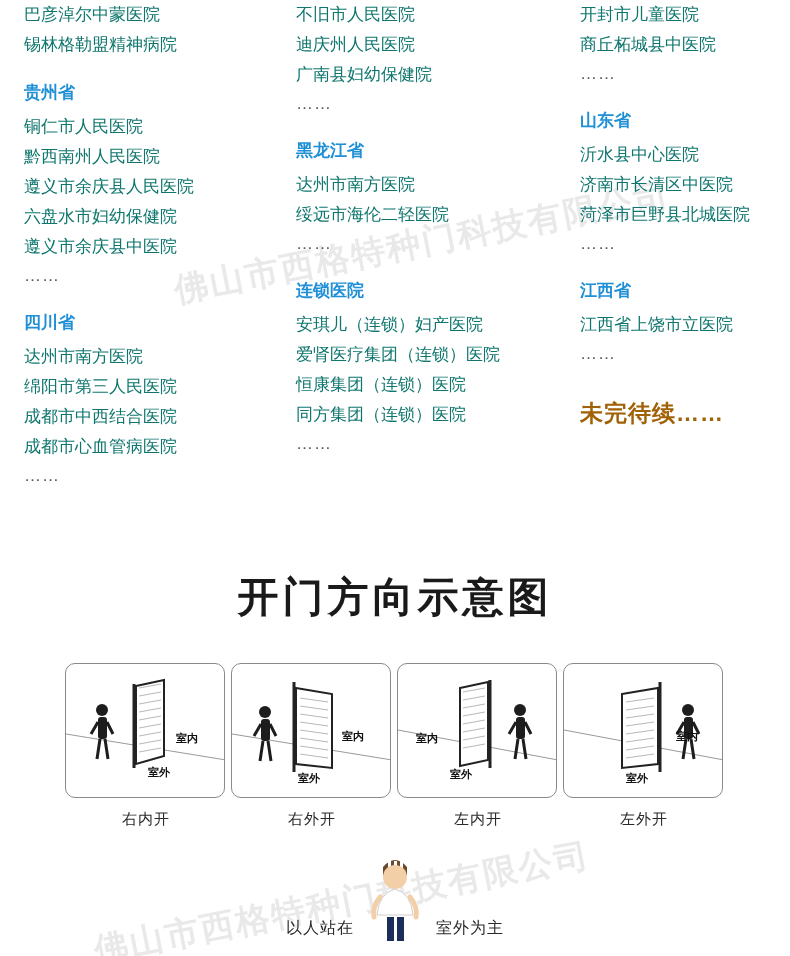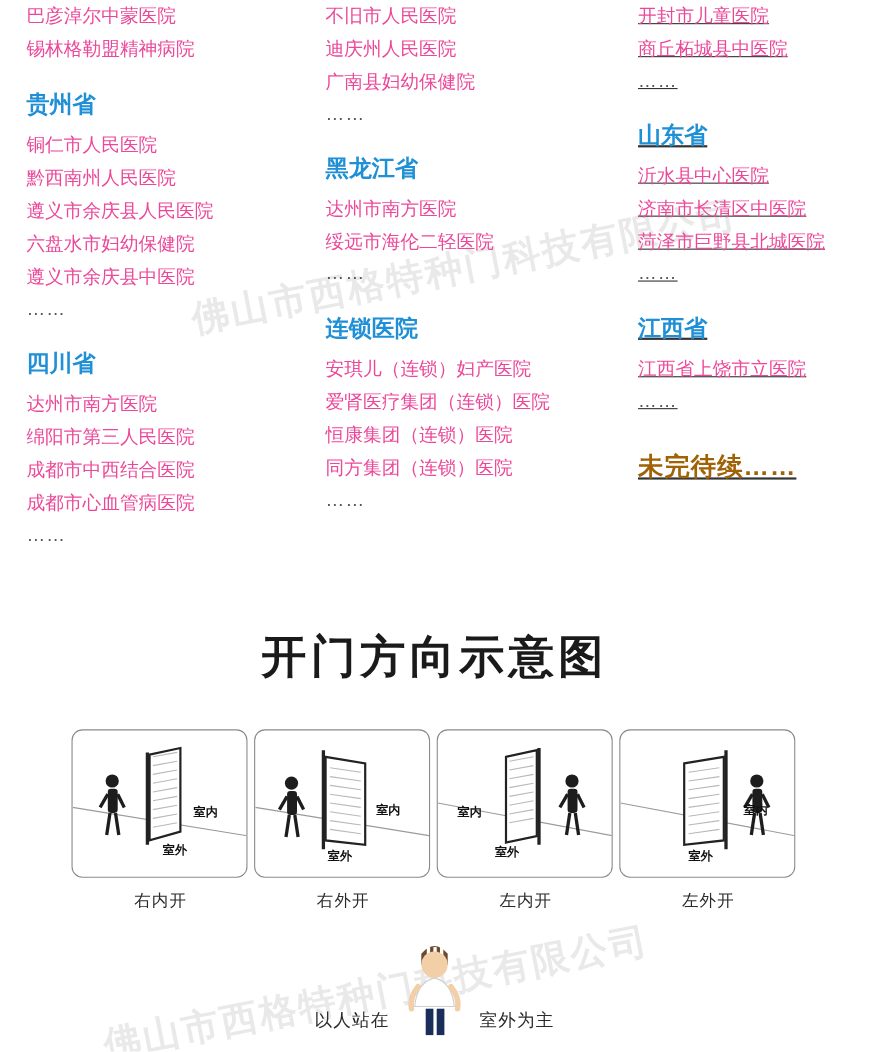--- a/index.html
+++ b/index.html
@@ -44,33 +44,33 @@
     width: 790px;
     height: 520px;
     z-index: 10;
   }
   .col {
     position: absolute;
     top: 0;
   }
   .col-1 { left: 24px;  width: 260px; }
   .col-2 { left: 296px; width: 270px; }
-  .col-3 { left: 580px; width: 210px; text-decoration: underline; }
+  .col-3 { left: 580px; width: 210px; }
 
   .prov-title {
     color: #1f8fd6;
-    font-size: 21px;
+    font-size: 17px;
     font-weight: bold;
     margin: 22px 0 8px 0;
     line-height: 1.3;
   }
   .hosp {
     font-size: 17px;
     line-height: 30px;
-    color: #ec4899;
+    color: #0f766e;
     white-space: nowrap;
   }
   .ellip {
     font-size: 17px;
     line-height: 28px;
     color: #555;
     letter-spacing: 1px;
   }
   .group { margin-bottom: 2px; }
 

